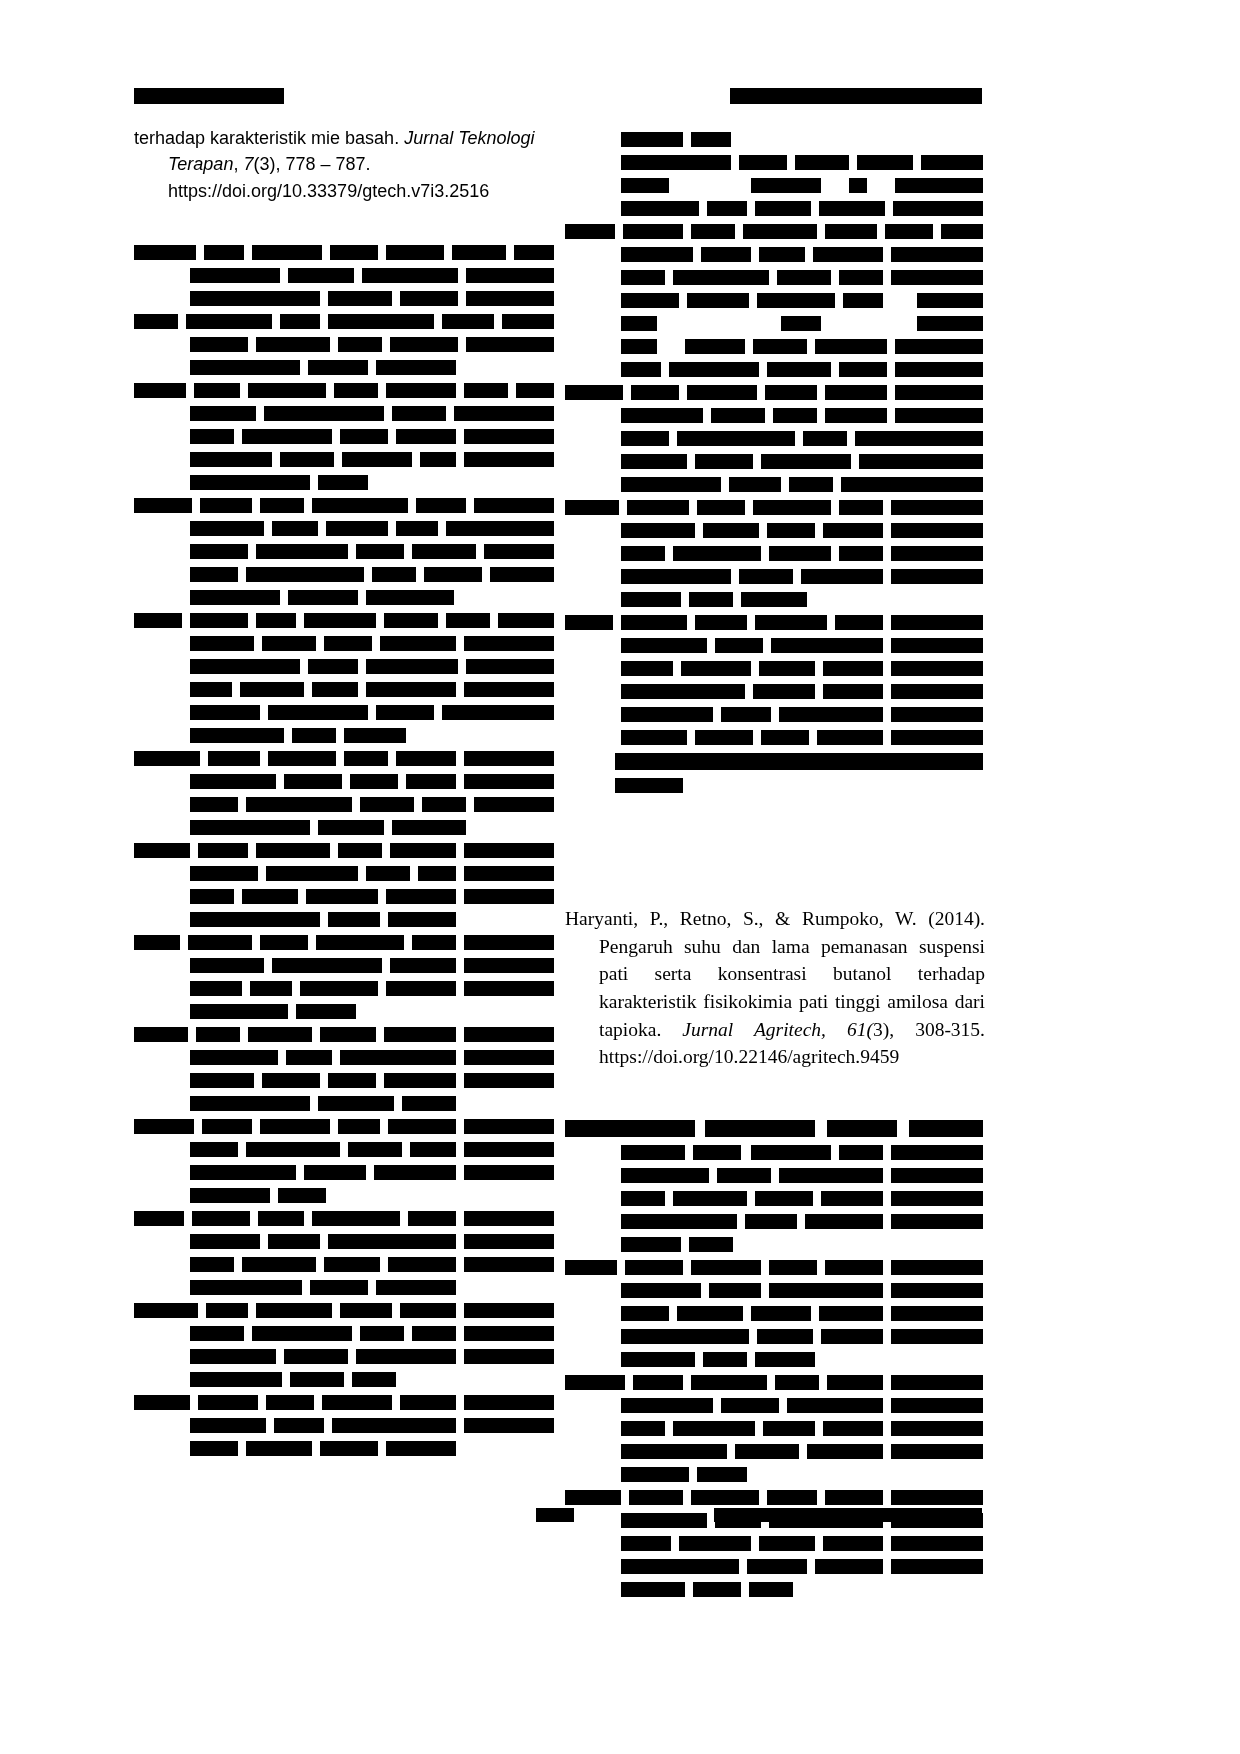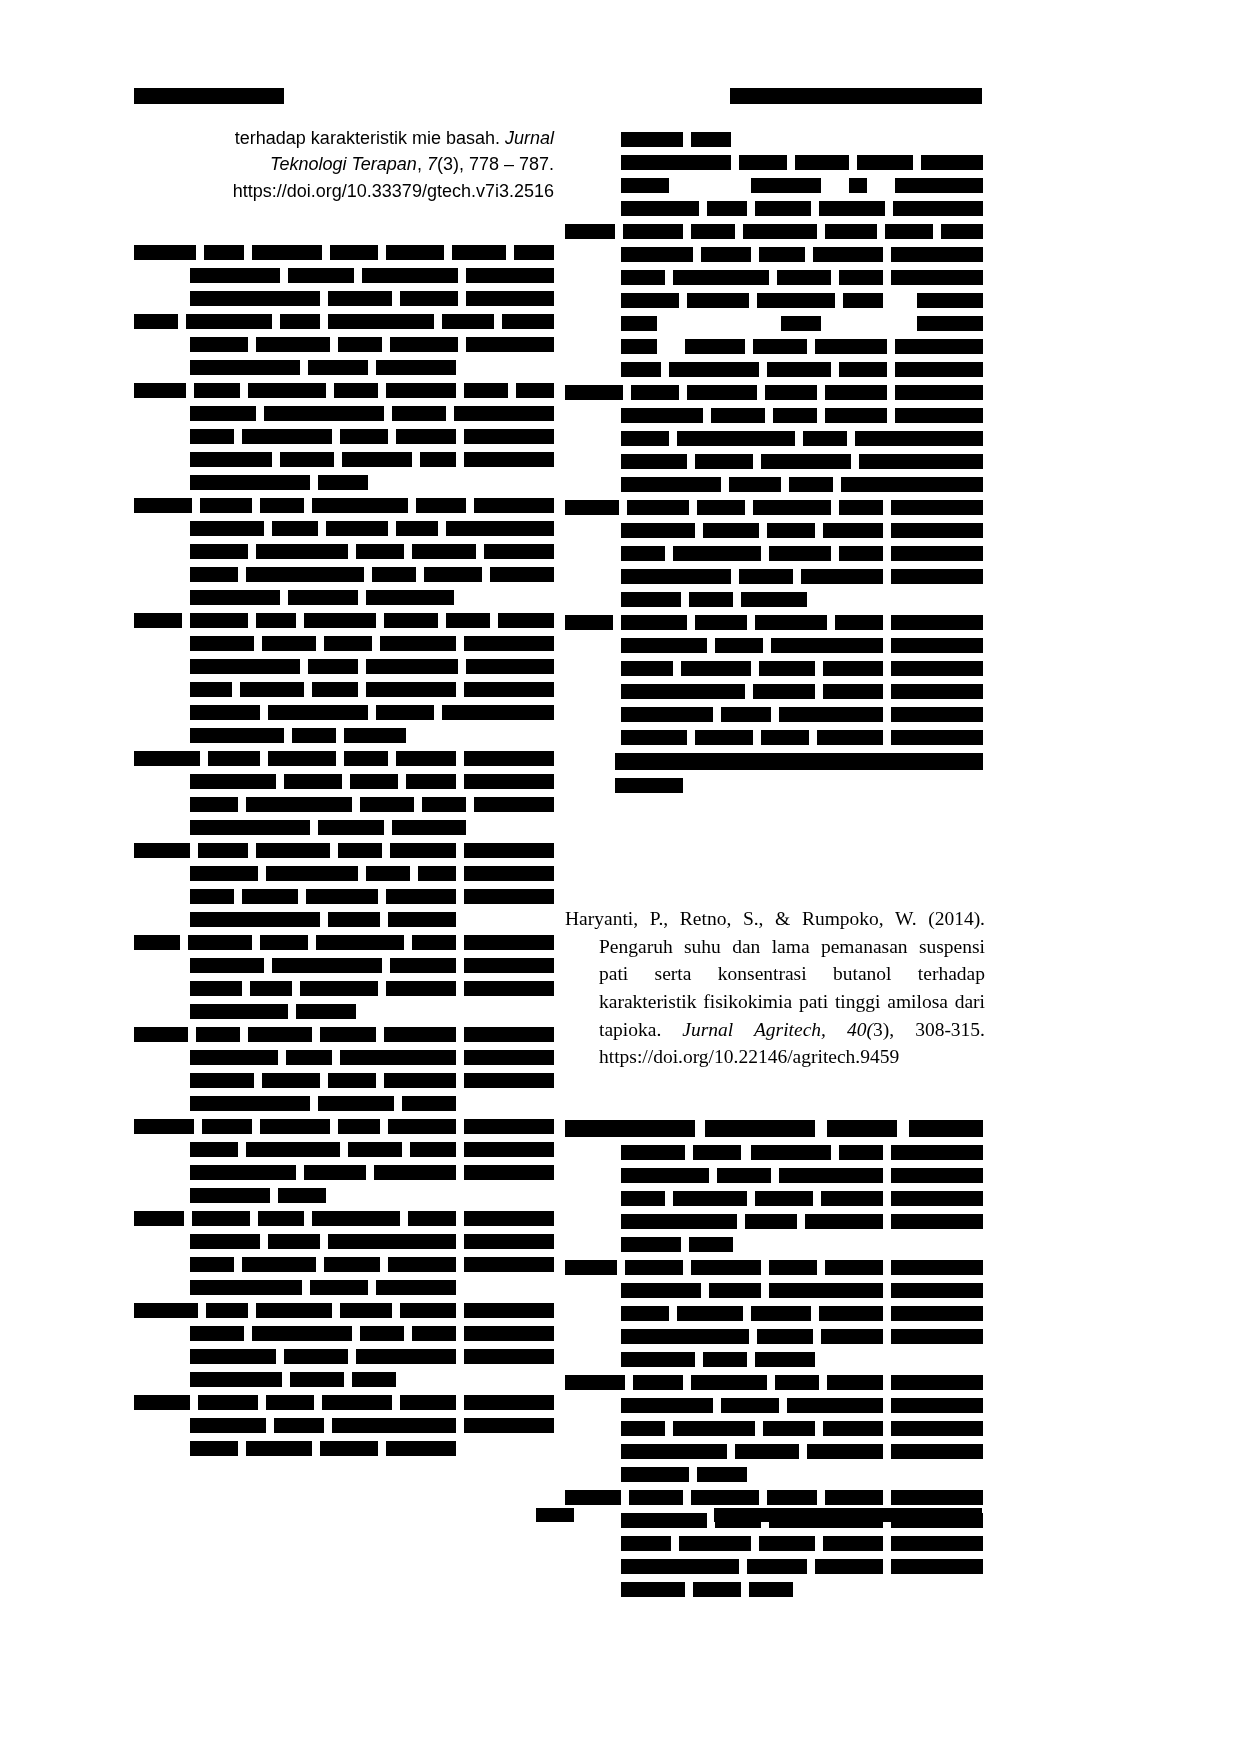--- a/index.html
+++ b/index.html
@@ -39,22 +39,21 @@
     text-align: justify;
     text-justify: inter-word;
     margin: 0 0 0 0;
     padding-left: 34px;
     text-indent: -34px;
   }
   .ref.sans {
     font-family: "Liberation Sans", sans-serif;
     font-size: 18px;
     line-height: 1.46;
-    text-align: right;
-    margin-left: 23px;
+    text-align: left;
   }
   .ital { font-style: italic; }
 
   
   .redact-block {
     position: absolute;
     width: 420px;
   }
   .rline {
     position: relative;
@@ -633,21 +632,21 @@
     <div class="rline tall">
         <i class="rseg" style="left:50px;width:368px"></i>
       </div>
     <div class="rline">
         <i class="rseg" style="left:50px;width:68px"></i>
       </div>
   </div>
 
   <div class="col col-right" style="top:905px;">
     <p class="ref">
-      <span>Haryanti, P., Retno, S., &amp; Rumpoko, W. (2014). Pengaruh suhu dan lama pemanasan suspensi pati serta konsentrasi butanol terhadap karakteristik fisikokimia pati tinggi amilosa dari tapioka. </span><span class="ital">Jurnal Agritech, 40(</span><span>3), </span><span>308-315. https://doi.org/10.22146/agritech.9459</span>
+      <span>Haryanti, P., Retno, S., &amp; Rumpoko, W. (2014). Pengaruh suhu dan lama pemanasan suspensi pati serta konsentrasi butanol terhadap karakteristik fisikokimia pati tinggi amilosa dari tapioka. </span><span class="ital">Jurnal Agritech, 61(</span><span>3), </span><span>308-315. https://doi.org/10.22146/agritech.9459</span>
     </p>
   </div>
 
   <div class="redact-block" style="left:565px; top:1120px;">
     <div class="rline tall">
         <i class="rseg" style="left:0;width:130px"></i>
         <i class="rseg" style="left:140px;width:110px"></i>
         <i class="rseg" style="left:262px;width:70px"></i>
         <i class="rseg" style="left:344px;width:74px"></i>
       </div>

